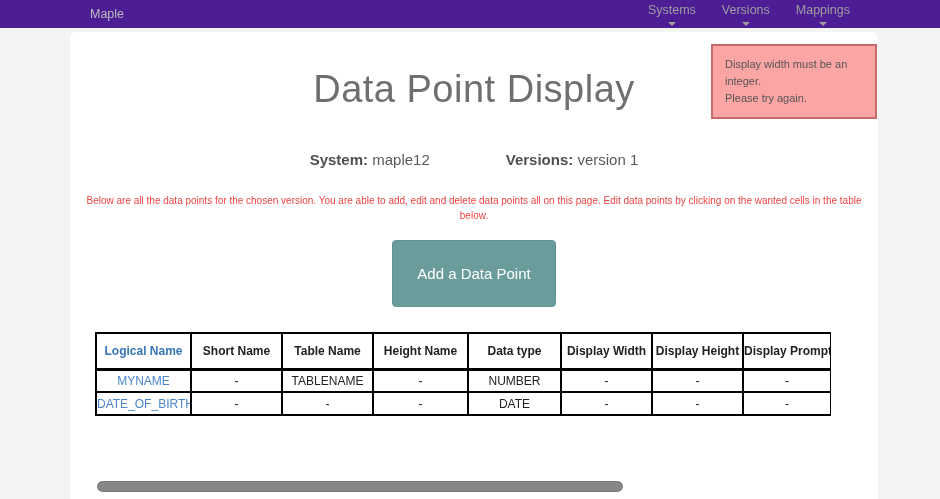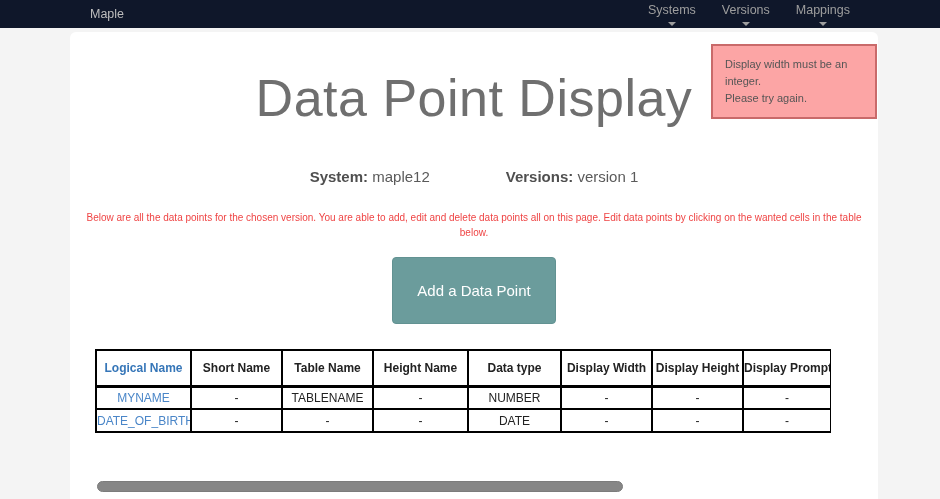--- a/index.html
+++ b/index.html
@@ -6,21 +6,21 @@
   html, body { width: 940px; height: 499px; overflow: hidden; }
   body {
     background: #f4f4f4;
     font-family: "Liberation Sans", sans-serif;
     color: #555;
   }
 
   
   .navbar {
     height: 28px;
-    background: #0f172a;
+    background: #4c1d95;
     width: 100%;
   }
   .navbar-inner {
     width: 760px;
     margin: 0 auto;
     height: 100%;
     display: flex;
     justify-content: space-between;
     align-items: center;
   }
@@ -72,21 +72,21 @@
     font-size: 11px;
     line-height: 1.55;
     color: #555;
   }
   .alert-error span { display: block; }
 
   
   .page-title {
     padding-top: 36px;
     text-align: center;
-    font-size: 52px;
+    font-size: 38px;
     font-weight: normal;
     color: #6f6f6f;
     letter-spacing: 0.5px;
   }
   .meta-line {
     margin-top: 40px;
     display: flex;
     justify-content: center;
     gap: 76px;
     font-size: 15px;

